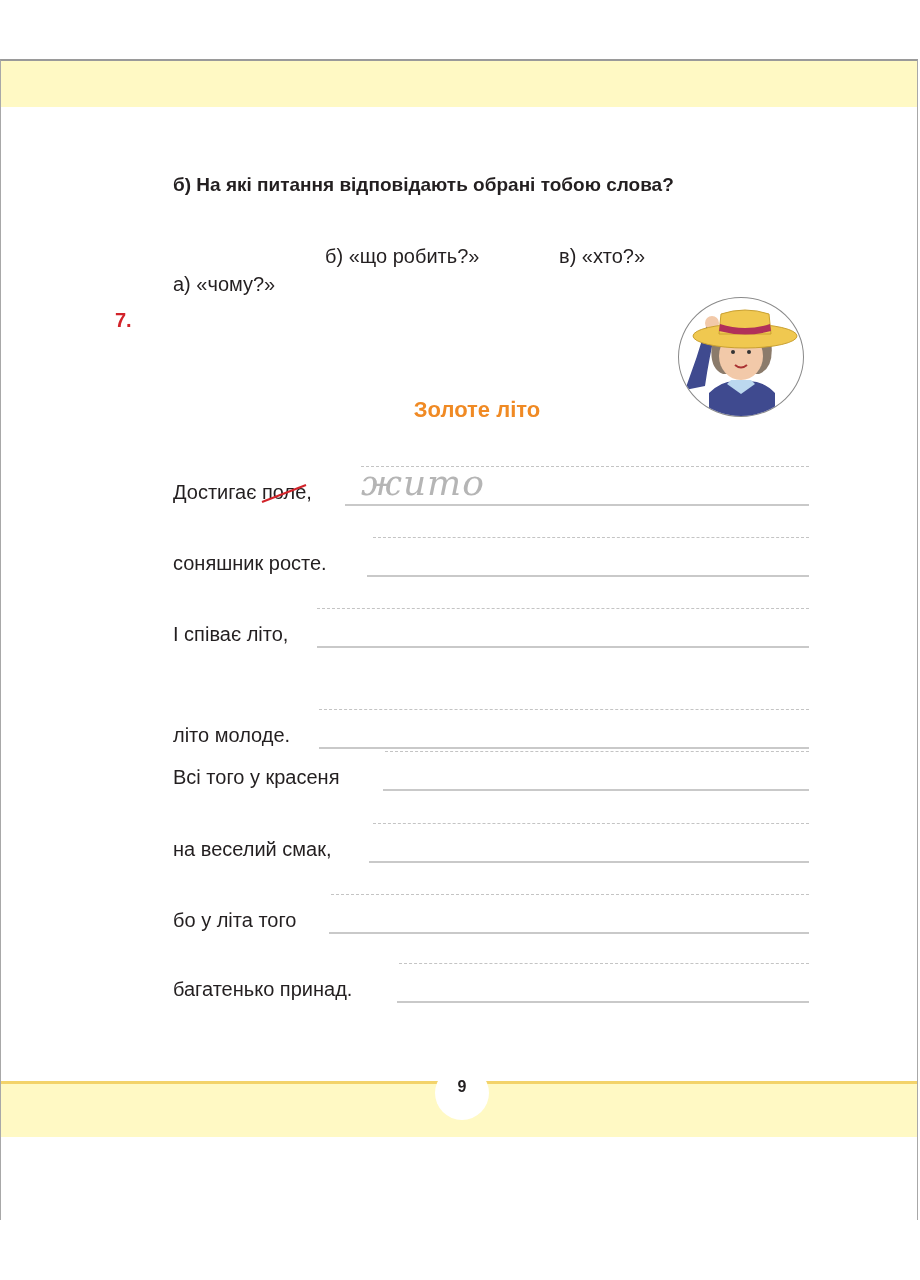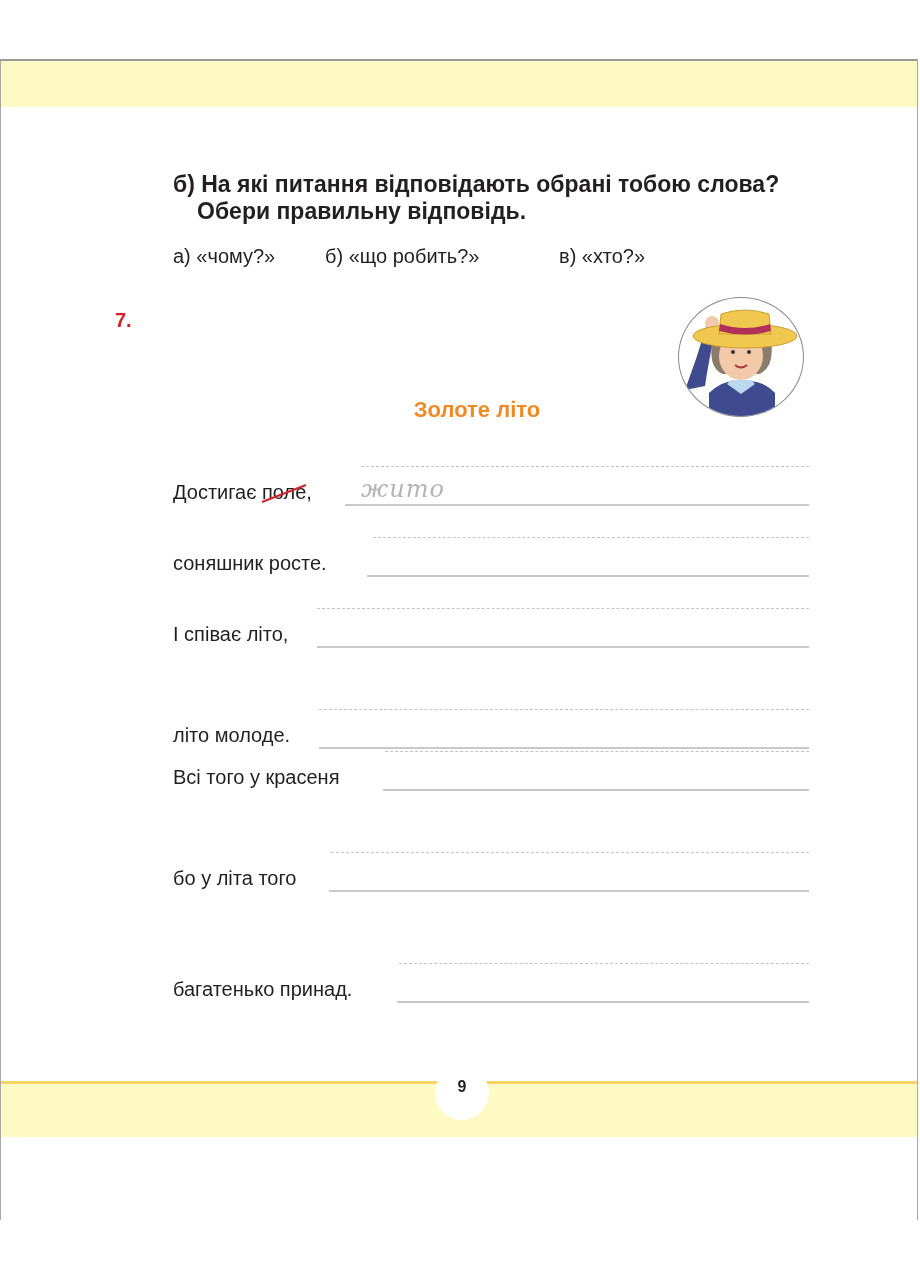--- a/index.html
+++ b/index.html
@@ -14,55 +14,54 @@
   }
   .top-band { position: absolute; left: 0; top: 0; width: 100%; height: 46px; background: #fff9c4; }
   .bottom-line { position: absolute; left: 0; top: 1020px; width: 100%; height: 3px; background: #f3d36a; }
   .bottom-band { position: absolute; left: 0; top: 1023px; width: 100%; height: 53px; background: #fff9c4; }
   .page-num-bubble {
     position: absolute; left: 434px; top: 1005px; width: 54px; height: 54px; border-radius: 50%;
     background: #fff; text-align: center;
   }
   .page-num { display: block; margin-top: 12px; font-weight: bold; font-size: 16px; color: #231f20; }
 
-  .q { position: absolute; font-size: 23px; line-height: 27px; }
+  .q { position: absolute; font-size: 19px; line-height: 27px; }
   .q-b { left: 172px; top: 110px; font-weight: bold; }
   .q-b .line2 { display: block; padding-left: 24px; }
   .options { position: absolute; left: 172px; top: 184px; font-size: 20px; }
   .opt { position: absolute; white-space: nowrap; }
   .task-num { position: absolute; left: 114px; top: 248px; color: #d2232a; font-weight: bold; font-size: 20px; }
   .task-text { left: 172px; top: 246px; font-weight: bold; }
   .poem-title { position: absolute; left: 0; width: 952px; text-align: center; top: 336px; color: #f08a24; font-weight: bold; font-size: 22px; }
 
   .avatar {
     position: absolute; left: 677px; top: 236px; width: 124px; height: 118px; border-radius: 50%;
     border: 1.5px solid #8a8a8a; background: #fff; overflow: hidden;
   }
 
   .row { position: absolute; left: 172px; width: 636px; height: 40px; }
   .row .txt { position: absolute; left: 0; bottom: 2px; font-size: 20px; white-space: nowrap; background: #fff; }
   .row .dash { position: absolute; right: 0; top: 0; height: 0; border-top: 1.5px dashed #c4c4c4; }
   .row .solid { position: absolute; right: 0; bottom: 0; height: 0; border-top: 2px solid #c9c9c9; }
   .strike { position: relative; display: inline-block; }
   .strike svg { position: absolute; left: -2px; top: 2px; }
-  .hand { position: absolute; left: 188px; bottom: 3px; font-family: "DejaVu Serif", serif; font-style: italic; font-size: 24px; color: #b5b5b5; letter-spacing: 1px; }
+  .hand { position: absolute; left: 188px; bottom: 3px; font-family: "DejaVu Serif", serif; font-style: italic; font-size: 36px; color: #b5b5b5; letter-spacing: 1px; }
 </style>
 </head>
 <body>
 
 <div class="page">
   <div class="top-band"></div>
 
   <div class="q q-b">
     <span>б) На які питання відповідають обрані тобою слова?</span>
-    <span class="line2">Обери правильну відповідь.</span>
   </div>
 
   <div class="options">
-    <span class="opt" style="left:0;">а) «чому?»</span>
+    <span class="opt" style="left:0;margin-top:28px;">а) «чому?»</span>
     <span class="opt" style="left:152px;">б) «що робить?»</span>
     <span class="opt" style="left:386px;">в) «хто?»</span>
   </div>
 
   <span class="task-num">7.</span>
 
   <div class="avatar">
     <svg width="124" height="118" viewBox="0 0 124 118">
       <path d="M30 118 L30 95 Q45 80 62 84 Q82 80 96 95 L96 118 Z" fill="#3f4a8f"></path>
       <path d="M48 86 L62 96 L76 86 L72 82 L52 82 Z" fill="#bcd8ef"></path>
@@ -107,22 +106,27 @@
     <span class="solid" style="left:146px;"></span>
     <span class="txt">літо молоде.</span>
   </div>
 
   <div class="row" style="top:690px;">
     <span class="dash" style="left:212px;"></span>
     <span class="solid" style="left:210px;"></span>
     <span class="txt">Всі того у красеня</span>
   </div>
 
+  <div class="row" style="top:762px;">
+    <span class="dash" style="left:200px;"></span>
+    <span class="solid" style="left:196px;"></span>
+    <span class="txt">на веселий смак,</span>
+  </div>
 
-  <div class="row" style="top:791px;">
+  <div class="row" style="top:833px;">
     <span class="dash" style="left:158px;"></span>
     <span class="solid" style="left:156px;"></span>
     <span class="txt">бо у літа того</span>
   </div>
 
   <div class="row" style="top:902px;">
     <span class="dash" style="left:226px;"></span>
     <span class="solid" style="left:224px;"></span>
     <span class="txt">багатенько принад.</span>
   </div>

